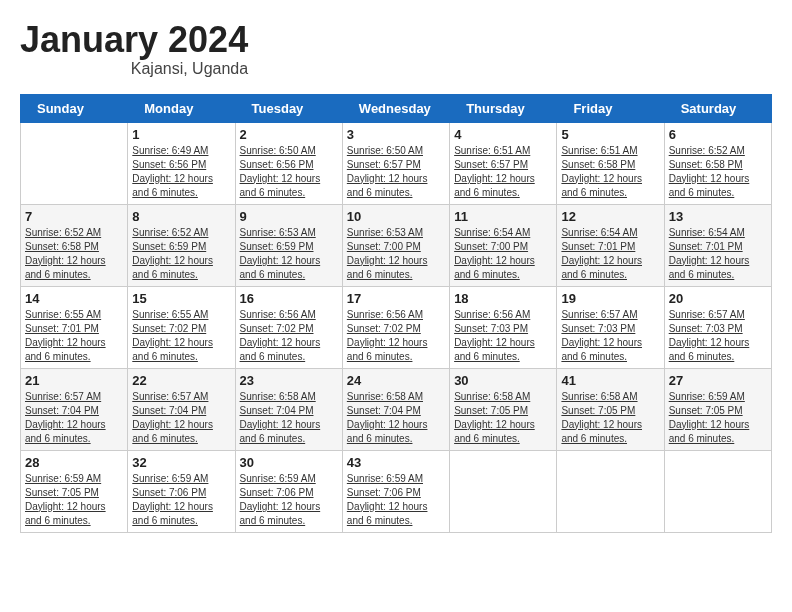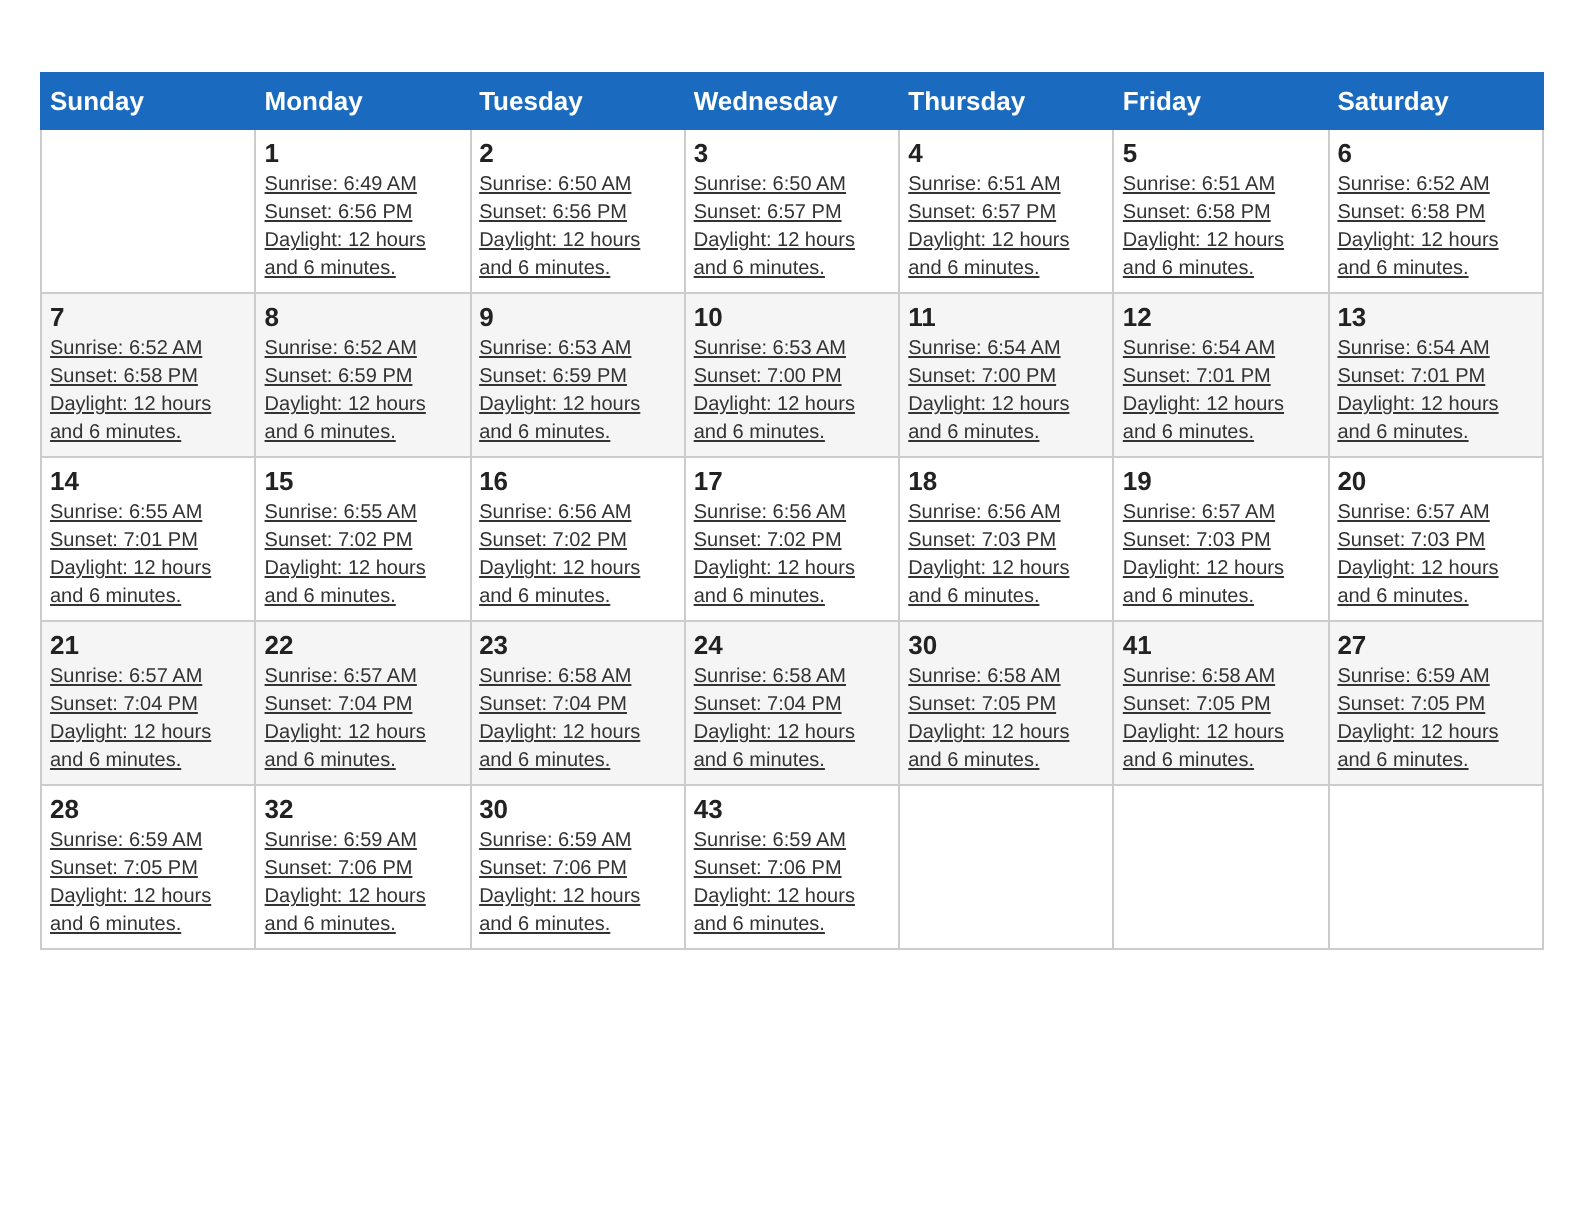--- a/index.html
+++ b/index.html
@@ -46,21 +46,21 @@
       color: #444;
     }
     table {
       width: 100%;
       border-collapse: collapse;
       font-size: 11px;
     }
     thead tr th {
       background-color: #1a6bbf;
       color: #fff;
-      padding: 6px 4px;
+      padding: 6px 16px;
       text-align: left;
       font-size: 13px;
       font-weight: bold;
       border: 1px solid #1a6bbf;
     }
     tbody tr td {
       border: 1px solid #ccc;
       vertical-align: top;
       padding: 4px 4px 4px 4px;
       height: 80px;
@@ -87,20 +87,22 @@
     }
     .empty-cell {
       background: #fff !important;
     }
   </style>
 </head>
 <body>
 
 <div class="header">
   <div class="title-block">
+    <div class="month-title">January 2024</div>
+    <div class="location">Kajansi, Uganda</div>
   </div>
 </div>
 
 <table>
   <thead>
     <tr id="weekday-header">
     <th>Sunday</th>
         <th>Monday</th>
         <th>Tuesday</th>
         <th>Wednesday</th>

